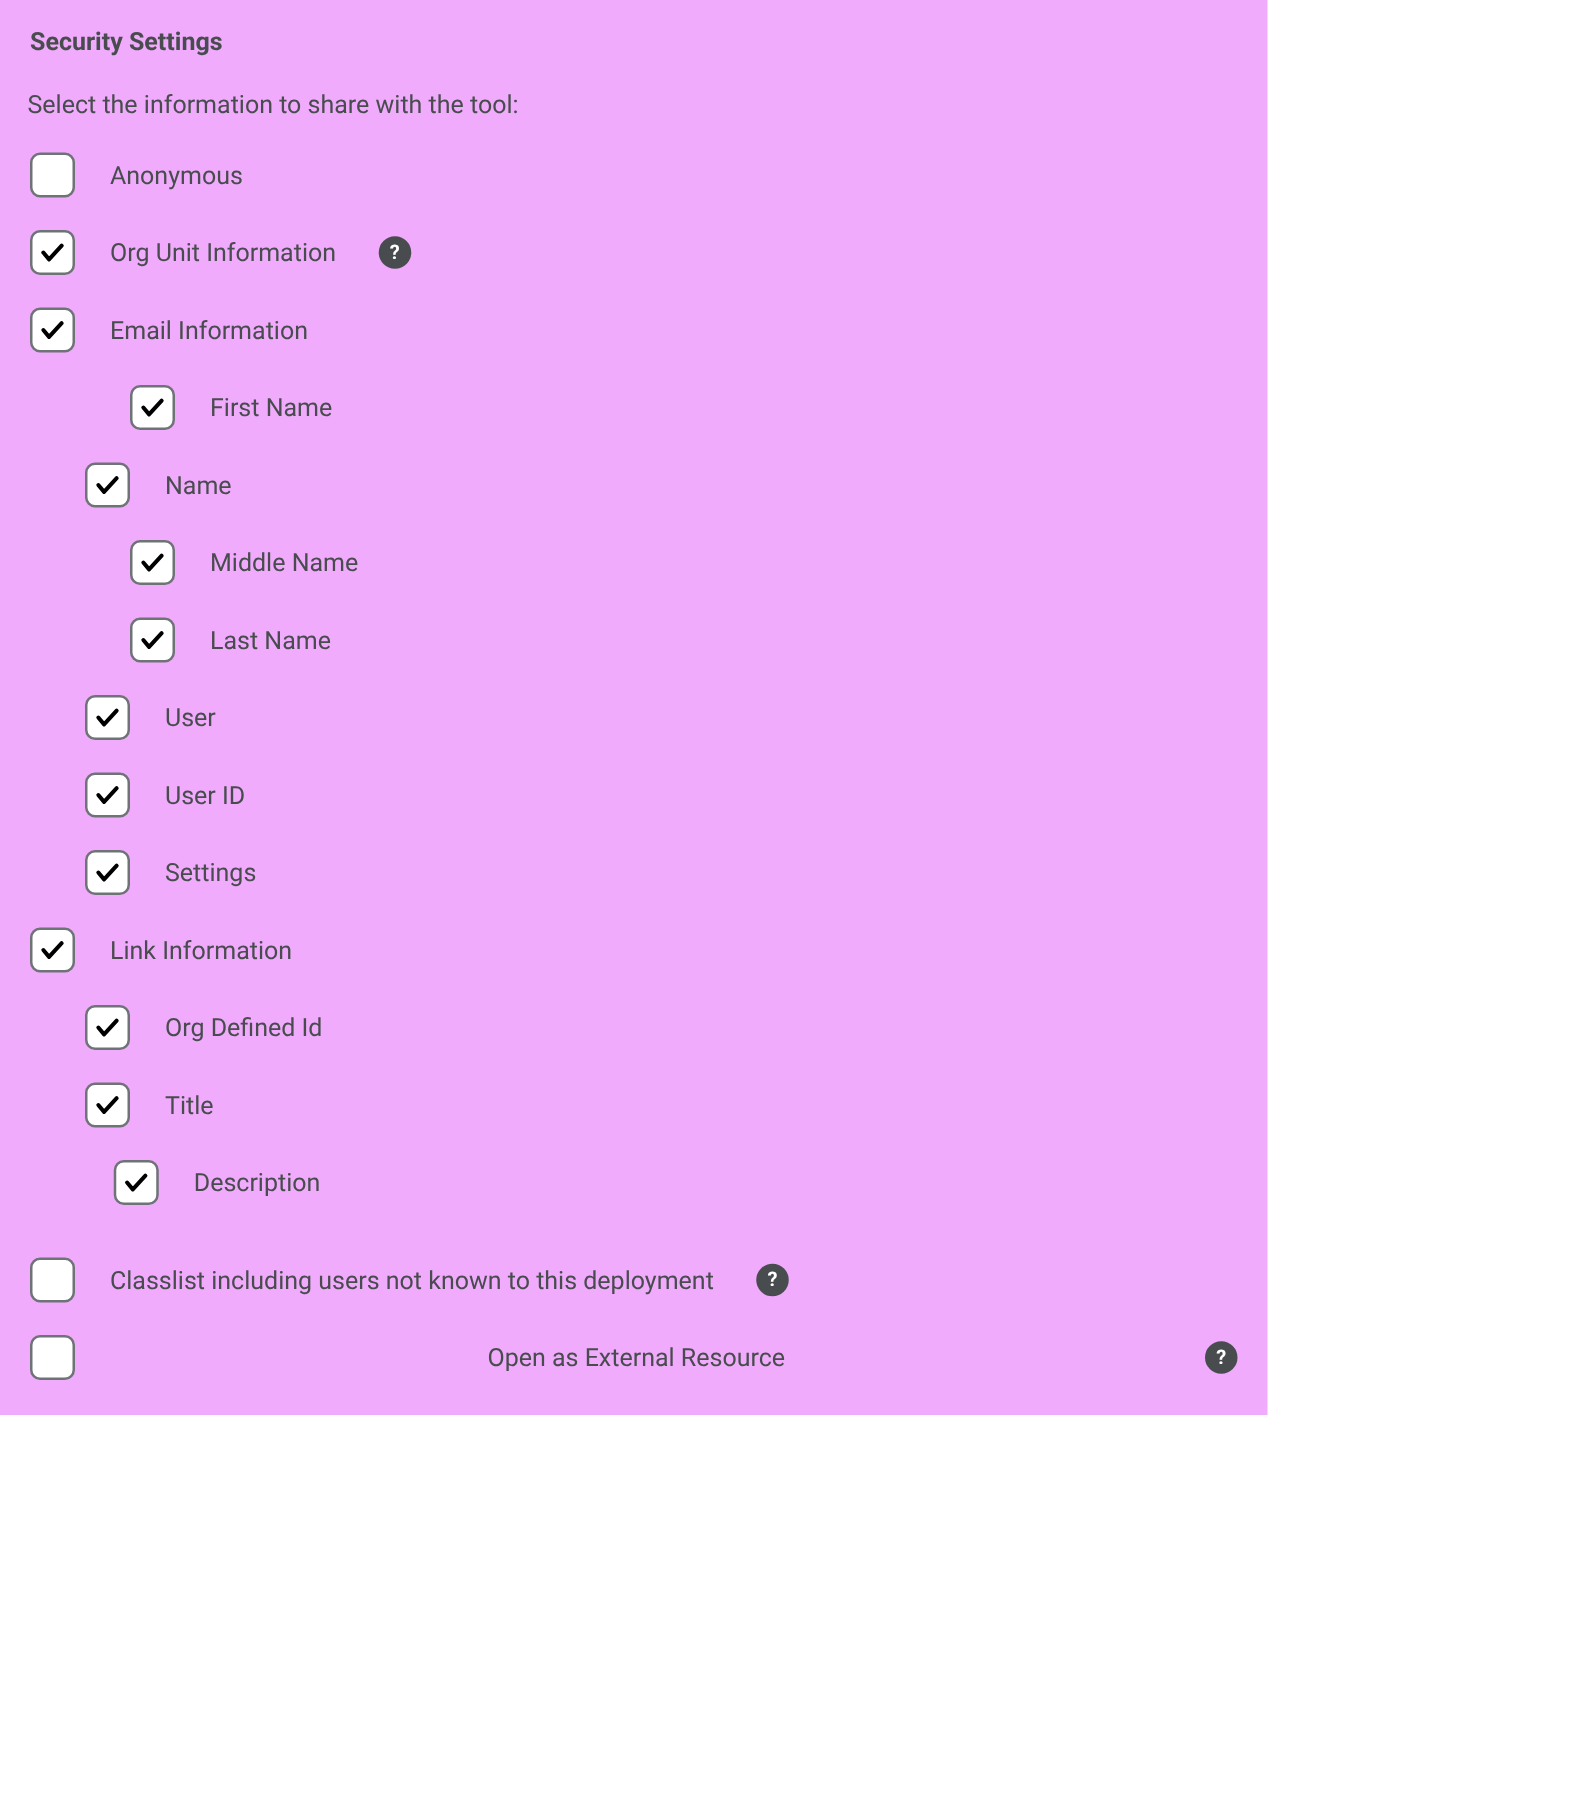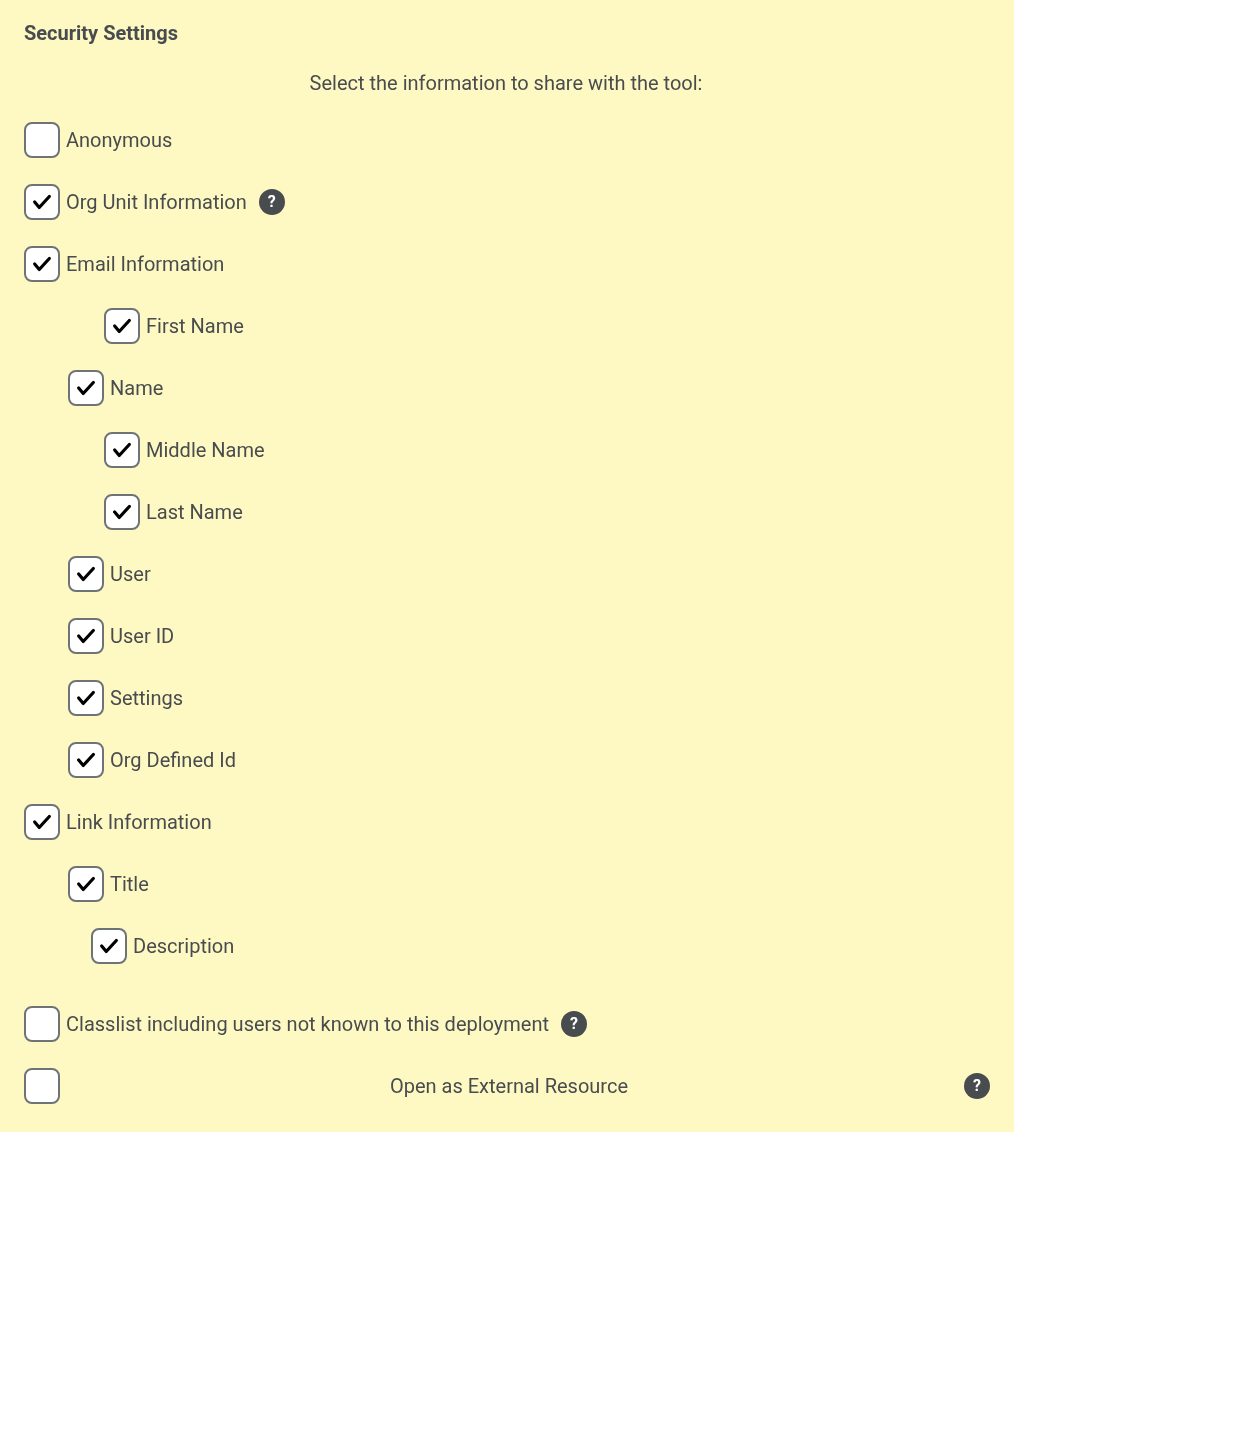--- a/index.html
+++ b/index.html
@@ -8,41 +8,40 @@
       padding: 0;
     }
     body {
       font-family: -apple-system, BlinkMacSystemFont, "Segoe UI", Roboto, "Helvetica Neue", Arial, sans-serif;
       background: #fff;
       color: #494c4e;
       font-size: 20px;
       line-height: 1.5;
     }
     .panel {
-      background: #fef9c3;
+      background: #f0abfc;
       padding: 18px 24px 28px 24px;
       width: 1014px;
     }
     .section-title {
       font-weight: 700;
       font-size: 20px;
       color: #494c4e;
       margin-bottom: 20px;
     }
     .section-subtitle {
       font-size: 20px;
       color: #494c4e;
       margin-bottom: 24px;
       margin-left: -2px;
-      text-align: center;
     }
     .row {
       display: flex;
       align-items: center;
-      gap: 6px;
+      gap: 28px;
       margin-bottom: 26px;
     }
     .row:last-child {
       margin-bottom: 0;
       justify-content: space-between;
     }
     .checkbox {
       width: 36px;
       height: 36px;
       border-radius: 8px;
@@ -182,36 +181,36 @@
 
   <div class="row indent-1">
     <span class="checkbox small checked">
       <svg class="checkmark" width="22" height="22" viewBox="0 0 24 24" fill="none" stroke="#000" stroke-width="3.5" stroke-linecap="round" stroke-linejoin="round">
           <polyline points="4 12 9 18 20 6"></polyline>
         </svg>
     </span>
     <span class="label">Settings</span>
   </div>
 
+  <div class="row">
+    <span class="checkbox checked">
+      <svg class="checkmark" width="22" height="22" viewBox="0 0 24 24" fill="none" stroke="#000" stroke-width="3.5" stroke-linecap="round" stroke-linejoin="round">
+          <polyline points="4 12 9 18 20 6"></polyline>
+        </svg>
+    </span>
+    <span class="label">Link Information</span>
+  </div>
+
   <div class="row indent-1">
     <span class="checkbox small checked">
       <svg class="checkmark" width="22" height="22" viewBox="0 0 24 24" fill="none" stroke="#000" stroke-width="3.5" stroke-linecap="round" stroke-linejoin="round">
           <polyline points="4 12 9 18 20 6"></polyline>
         </svg>
     </span>
     <span class="label">Org Defined Id</span>
-  </div>
-
-  <div class="row">
-    <span class="checkbox checked">
-      <svg class="checkmark" width="22" height="22" viewBox="0 0 24 24" fill="none" stroke="#000" stroke-width="3.5" stroke-linecap="round" stroke-linejoin="round">
-          <polyline points="4 12 9 18 20 6"></polyline>
-        </svg>
-    </span>
-    <span class="label">Link Information</span>
   </div>
 
   <div class="row indent-1">
     <span class="checkbox small checked">
       <svg class="checkmark" width="22" height="22" viewBox="0 0 24 24" fill="none" stroke="#000" stroke-width="3.5" stroke-linecap="round" stroke-linejoin="round">
           <polyline points="4 12 9 18 20 6"></polyline>
         </svg>
     </span>
     <span class="label">Title</span>
   </div>

